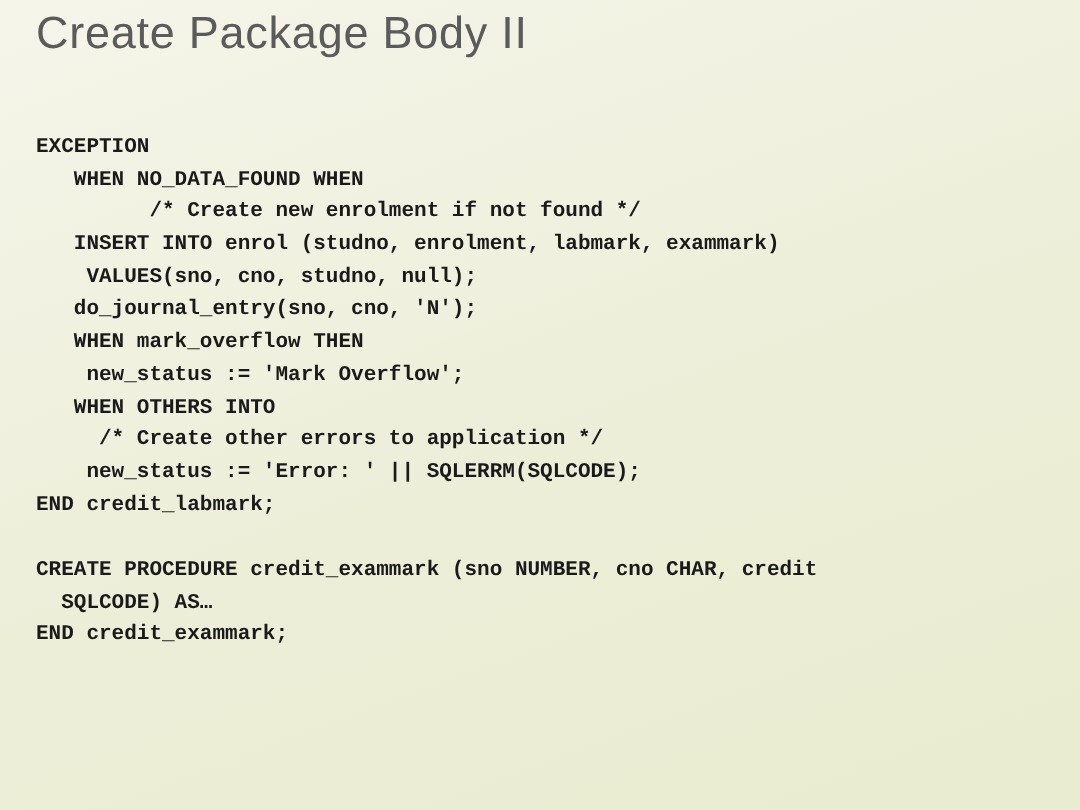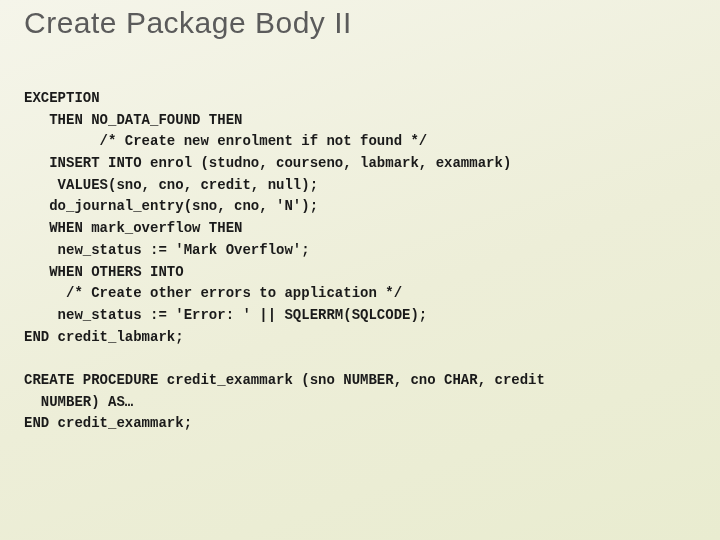--- a/index.html
+++ b/index.html
@@ -37,28 +37,28 @@
     margin-top: 48px;
   }
 </style>
 </head>
 <body>
 
 <div class="slide">
   <h1 class="title">Create Package Body II</h1>
 
   <div class="code"><span>EXCEPTION</span>
-<span>   THEN NO_DATA_FOUND THEN</span>
+<span>   WHEN NO_DATA_FOUND WHEN</span>
 <span>         /* Create new enrolment if not found */</span>
-<span>   INSERT INTO enrol (studno, courseno, labmark, exammark)</span>
-<span>    VALUES(sno, cno, credit, null);</span>
+<span>   INSERT INTO enrol (studno, enrolment, labmark, exammark)</span>
+<span>    VALUES(sno, cno, studno, null);</span>
 <span>   do_journal_entry(sno, cno, 'N');</span>
 <span>   WHEN mark_overflow THEN</span>
 <span>    new_status := 'Mark Overflow';</span>
 <span>   WHEN OTHERS INTO</span>
 <span>     /* Create other errors to application */</span>
 <span>    new_status := 'Error: ' || SQLERRM(SQLCODE);</span>
 <span>END credit_labmark;</span>
 <span></span>
 <span>CREATE PROCEDURE credit_exammark (sno NUMBER, cno CHAR, credit</span>
-<span>  NUMBER) AS…</span>
+<span>  SQLCODE) AS…</span>
 <span>END credit_exammark;</span></div>
 </div>
 
 </body></html>

